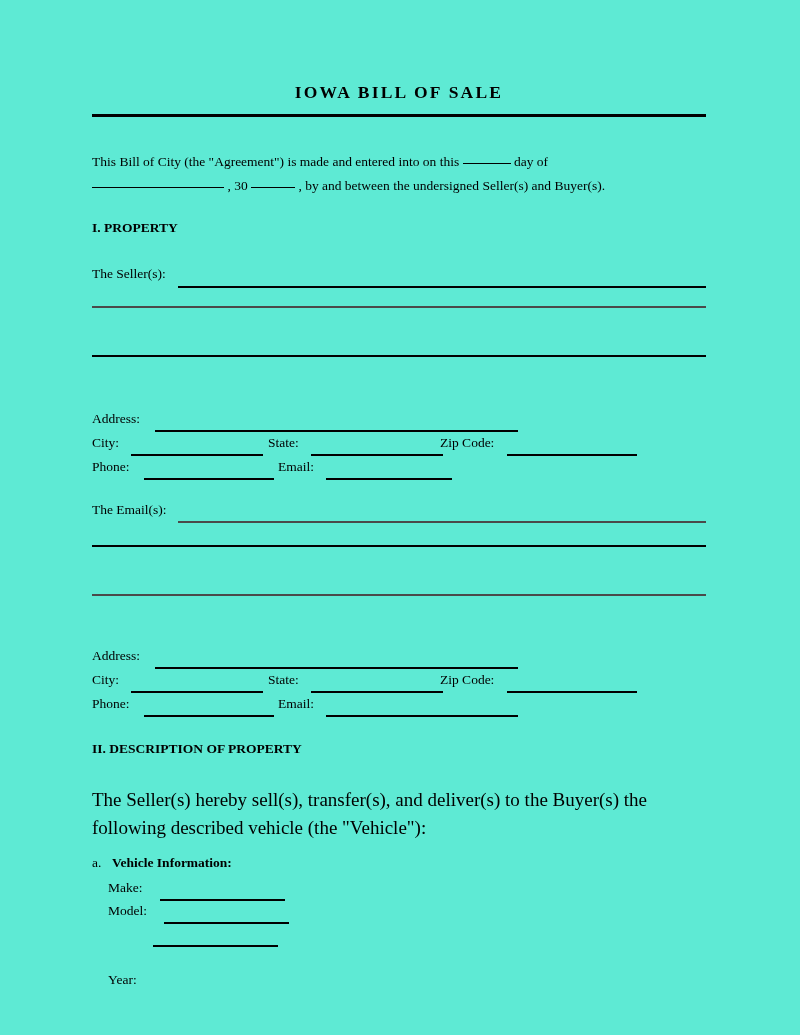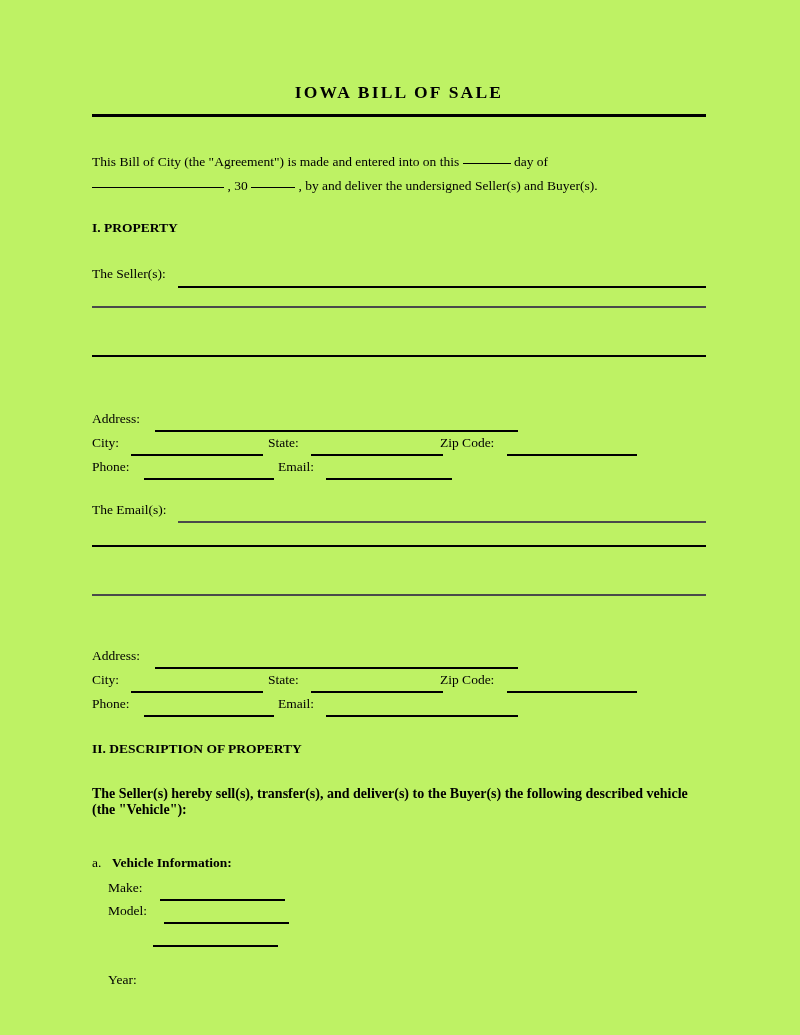--- a/index.html
+++ b/index.html
@@ -8,21 +8,21 @@
     background: #ffffff;
   }
   body {
     font-family: "Liberation Serif", "DejaVu Serif", serif;
     color: #000000;
   }
   .page {
     position: relative;
     width: 800px;
     height: 1035px;
-    background: #bef264;
+    background: #5eead4;
     margin: 0 auto;
     overflow: hidden;
   }
   .sheet {
     position: absolute;
     left: 92px;
     top: 0;
     width: 614px;
     height: 100%;
   }
@@ -50,24 +50,23 @@
 
   
   .para {
     position: absolute;
     font-size: 13.5px;
     line-height: 24px;
     white-space: nowrap;
   }
   .para-wrap {
     position: absolute;
-    font-size: 14px;
-    line-height: 16px;
-    width: 614px;
-    font-weight: bold;
+    font-size: 19px;
+    line-height: 28px;
+    width: 614px;
   }
 
   
   .section-heading {
     position: absolute;
     font-size: 13.5px;
     font-weight: bold;
     white-space: nowrap;
   }
 
@@ -121,21 +120,21 @@
     <div class="para" style="left:0; top:150px;">
       <span>This Bill of City (the "Agreement") is made and entered into on this</span>
       <span class="inline-blank" style="width:48px;"></span>
       <span>day of</span>
     </div>
 
     <div class="para" style="left:0; top:174px;">
       <span class="inline-blank" style="width:132px;"></span>
       <span>, 30</span>
       <span class="inline-blank" style="width:44px;"></span>
-      <span>, by and deliver the undersigned Seller(s) and Buyer(s).</span>
+      <span>, by and between the undersigned Seller(s) and Buyer(s).</span>
     </div>
 
     <div class="section-heading" style="left:0; top:220px;">I. PROPERTY</div>
 
     <div class="field-label" style="left:0; top:266px;">The Seller(s):</div>
     <div class="rule" style="left:86px; top:286px; width:528px;"></div>
     <div class="rule-grey" style="left:0; top:306px; width:614px;"></div>
     <div class="rule" style="left:0; top:355px; width:614px;"></div>
 
     <div class="field-label" style="left:0; top:411px;">Address:</div>

